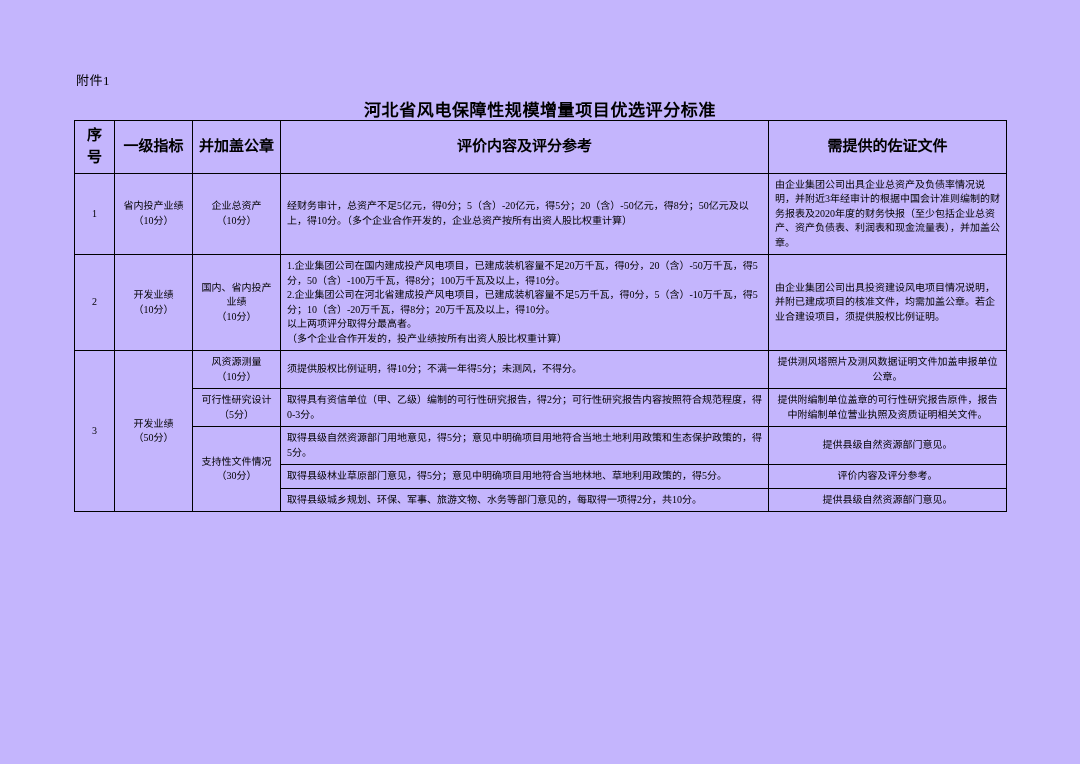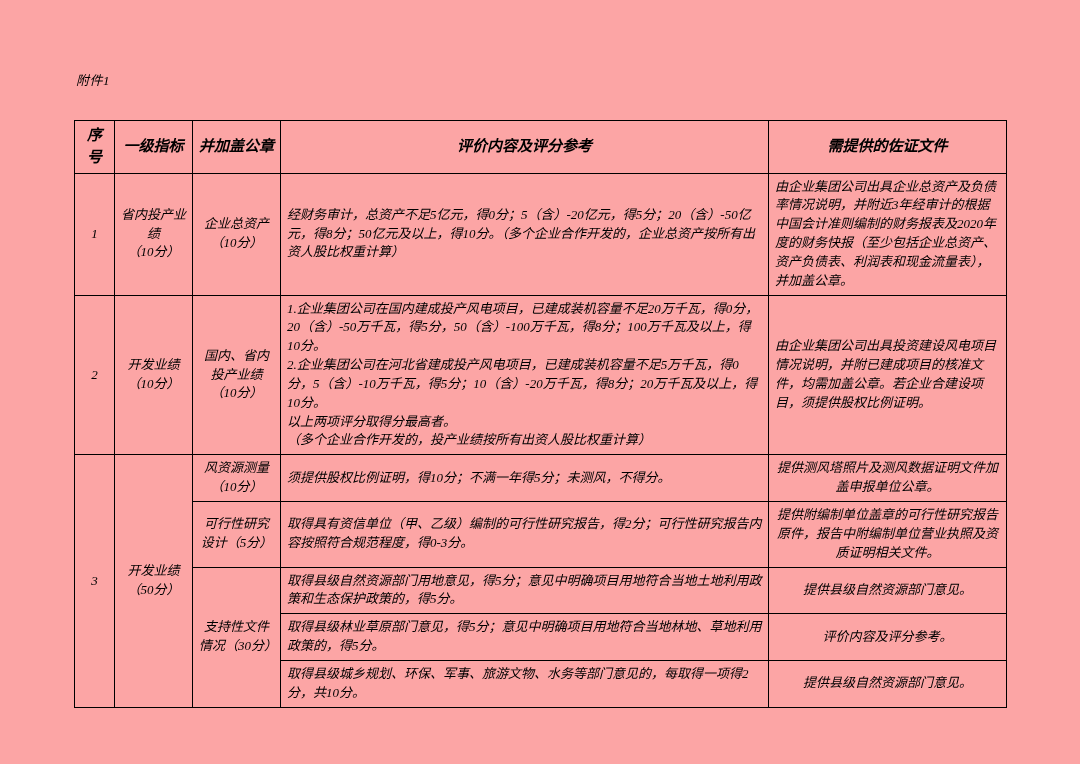--- a/index.html
+++ b/index.html
@@ -11,22 +11,21 @@
     width: 1080px;
     height: 764px;
     font-family: "Liberation Serif", "DejaVu Serif", serif;
     color: #000000;
     overflow: hidden;
   }
   .page {
     position: relative;
     width: 1080px;
     height: 764px;
-    background: #fca5a5;
-    font-style: italic;
+    background: #c4b5fd;
   }
   .attach-label {
     position: absolute;
     left: 76px;
     top: 70px;
     font-size: 13px;
     letter-spacing: 0.5px;
   }
   .doc-title {
     position: absolute;
@@ -44,21 +43,21 @@
     top: 120px;
     width: 932px;
     border-collapse: collapse;
     table-layout: fixed;
   }
   table.score-table th,
   table.score-table td {
     border: 1px solid #000000;
     vertical-align: middle;
     padding: 4px 6px;
-    font-size: 13px;
+    font-size: 10px;
     line-height: 1.45;
   }
   table.score-table th {
     text-align: center;
     font-weight: bold;
     font-size: 15px;
     height: 30px;
   }
   td.ctr {
     text-align: center;
@@ -75,20 +74,21 @@
     margin: 0;
   }
 </style>
 </head>
 <body>
 
 <div class="page">
 
   <div class="attach-label">附件1</div>
 
+  <div class="doc-title">河北省风电保障性规模增量项目优选评分标准</div>
 
   <table class="score-table">
     <colgroup>
       <col class="col-seq">
       <col class="col-l1">
       <col class="col-l2">
       <col class="col-content">
       <col class="col-docs">
     </colgroup>
     <thead>

